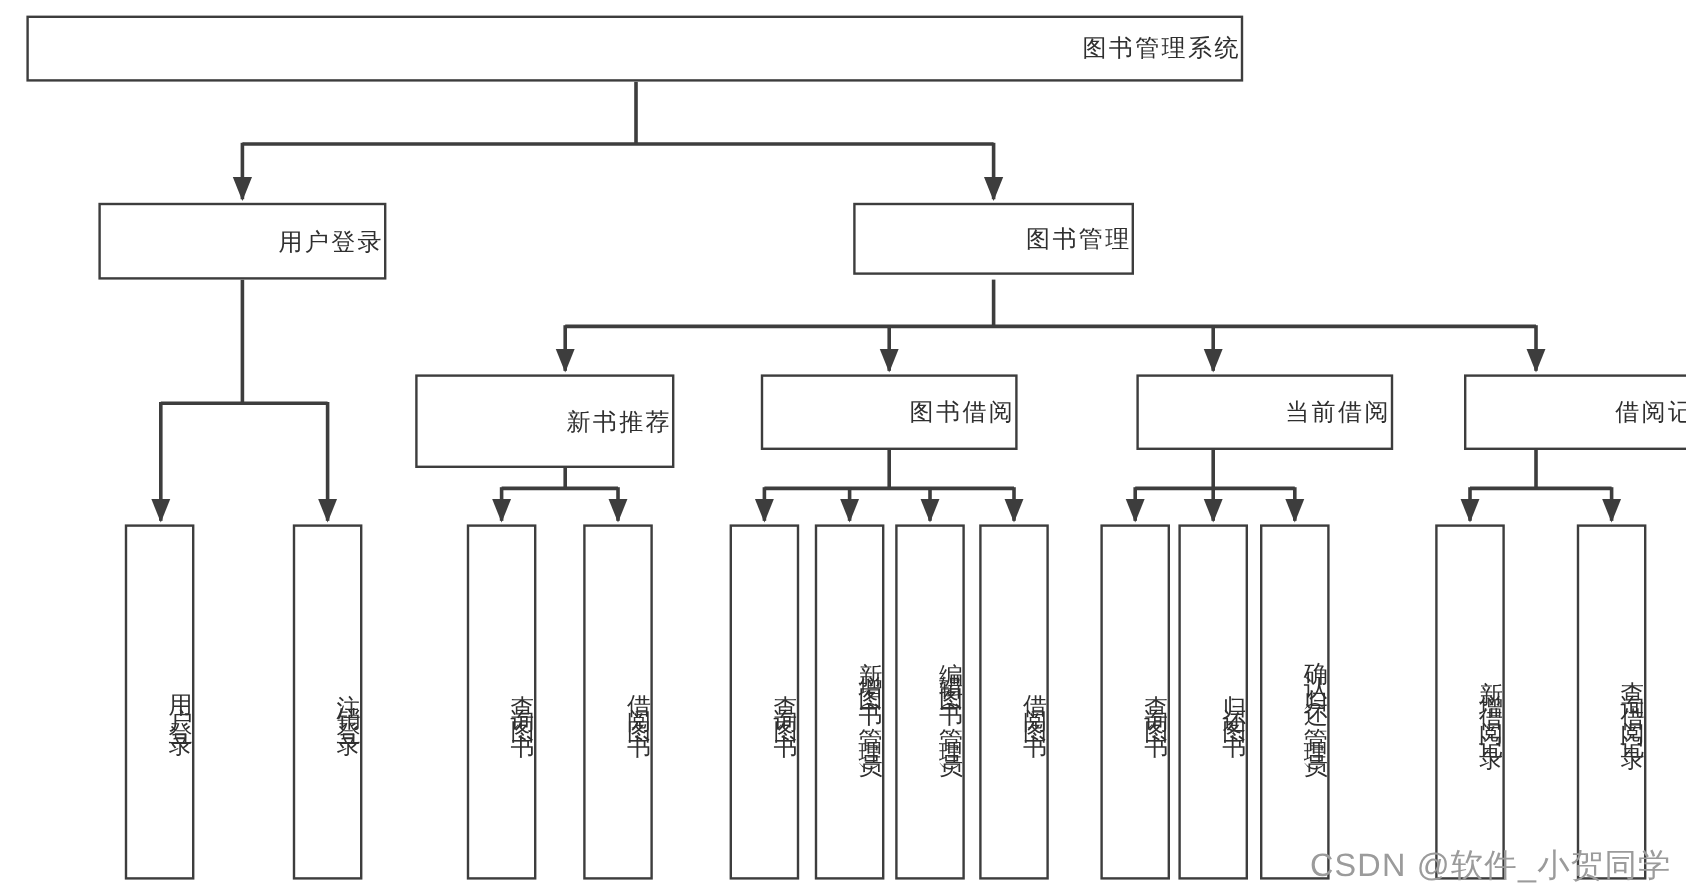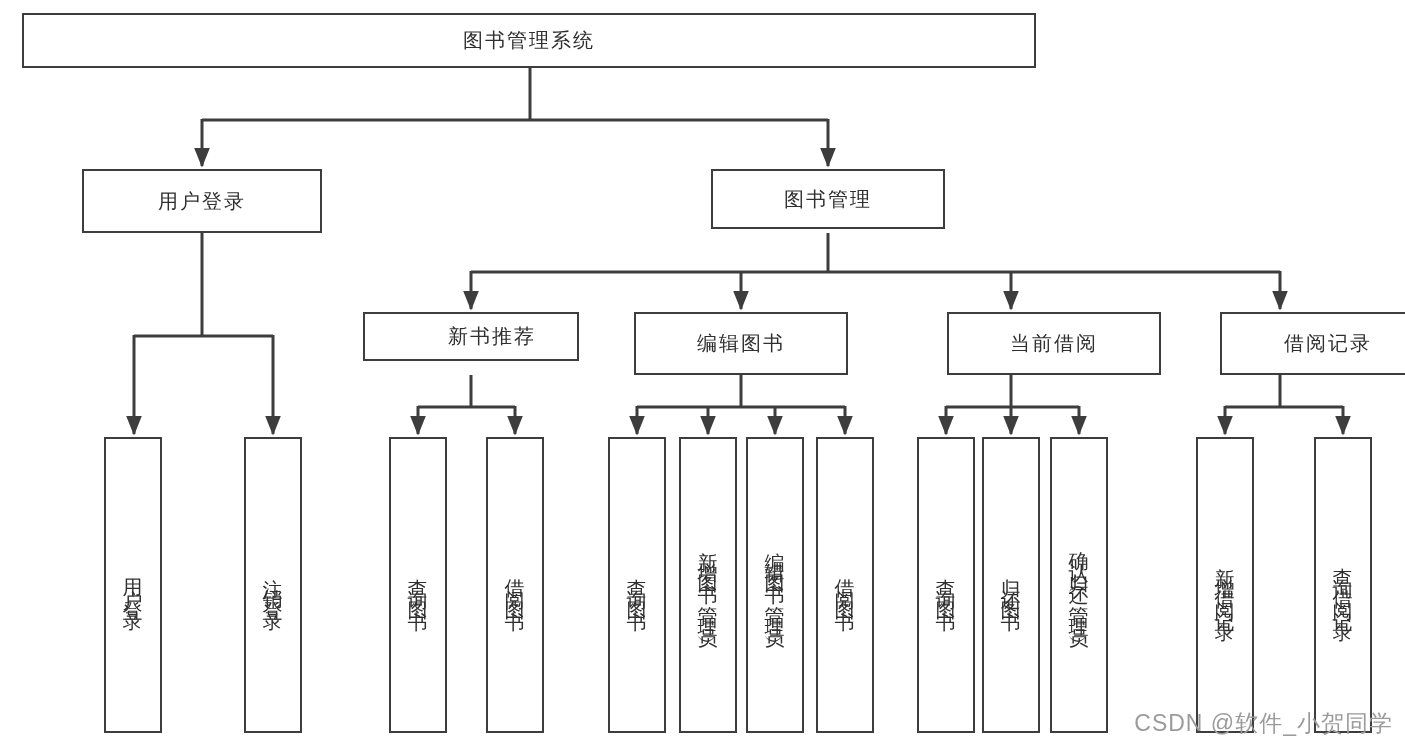--- a/index.html
+++ b/index.html
@@ -16,21 +16,21 @@
     left: 0; top: 0;
     width: 1405px; height: 747px;
   }
   .node {
     position: absolute;
     box-sizing: border-box;
     border: 2px solid #3d3d3d;
     background: #ffffff;
     display: flex;
     align-items: center;
-    justify-content: center;
+    justify-content: flex-end;
     font-size: 20px;
     letter-spacing: 2px;
     color: #2f2f2f;
   }
   .leaf {
     top: 437px;
     width: 58px;
     height: 296px;
     letter-spacing: 0;
   }
@@ -38,21 +38,21 @@
     writing-mode: vertical-rl;
     text-orientation: mixed;
     letter-spacing: 11px;
     line-height: 1;
     white-space: nowrap;
   }
   .watermark {
     position: absolute;
     right: 12px;
     bottom: 8px;
-    font-size: 23px;
+    font-size: 27px;
     color: #9b9b9b;
     letter-spacing: 1px;
   }
 </style>
 </head>
 <body>
 
 <div class="canvas">
 
   <svg class="connectors" viewBox="0 0 1405 747" xmlns="http://www.w3.org/2000/svg">
@@ -109,25 +109,25 @@
     <span>图书管理系统</span>
   </div>
 
   <div class="node" style="left:82px; top:169px; width:240px; height:64px;">
     <span>用户登录</span>
   </div>
   <div class="node" style="left:711px; top:169px; width:234px; height:60px;">
     <span>图书管理</span>
   </div>
 
-  <div class="node" style="left:363px; top:312px; width:216px; height:49px;padding-left:42px;">
+  <div class="node" style="left:346px; top:312px; width:216px; height:78px;padding-left:42px;">
     <span>新书推荐</span>
   </div>
   <div class="node" style="left:634px; top:312px; width:214px; height:63px;">
-    <span>编辑图书</span>
+    <span>图书借阅</span>
   </div>
   <div class="node" style="left:904px; top:312px; width:214px; height:63px;margin-left:43px;">
     <span>当前借阅</span>
   </div>
   <div class="node" style="left:1172px; top:312px; width:216px; height:63px;margin-left:48px;">
     <span>借阅记录</span>
   </div>
 
   <div class="node leaf" style="left:104px;">
     <span class="vtext">用户登录</span>

